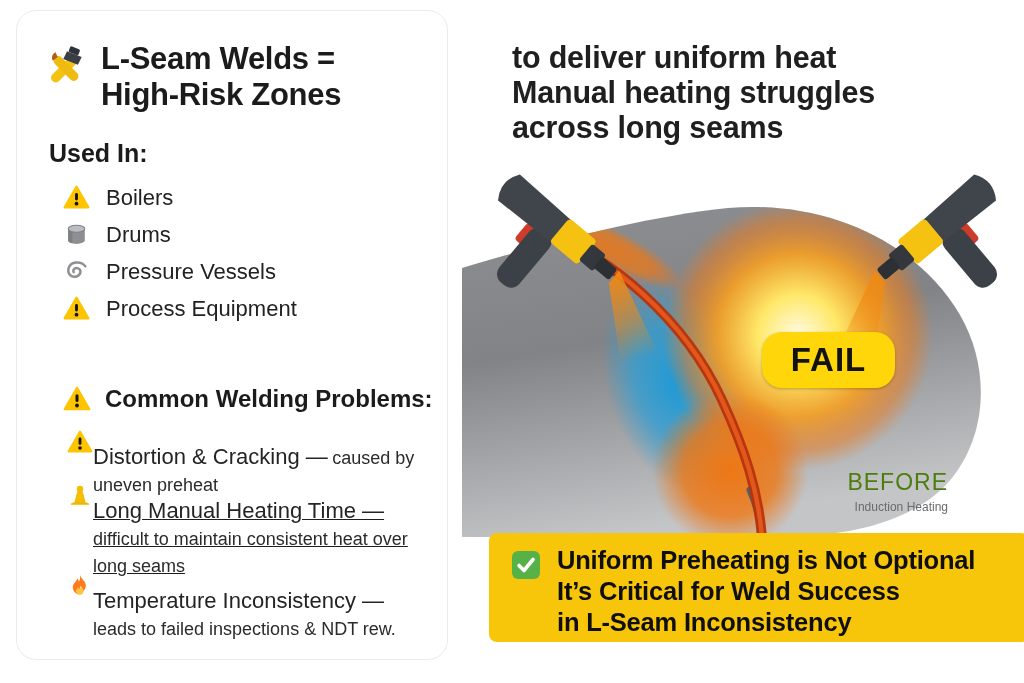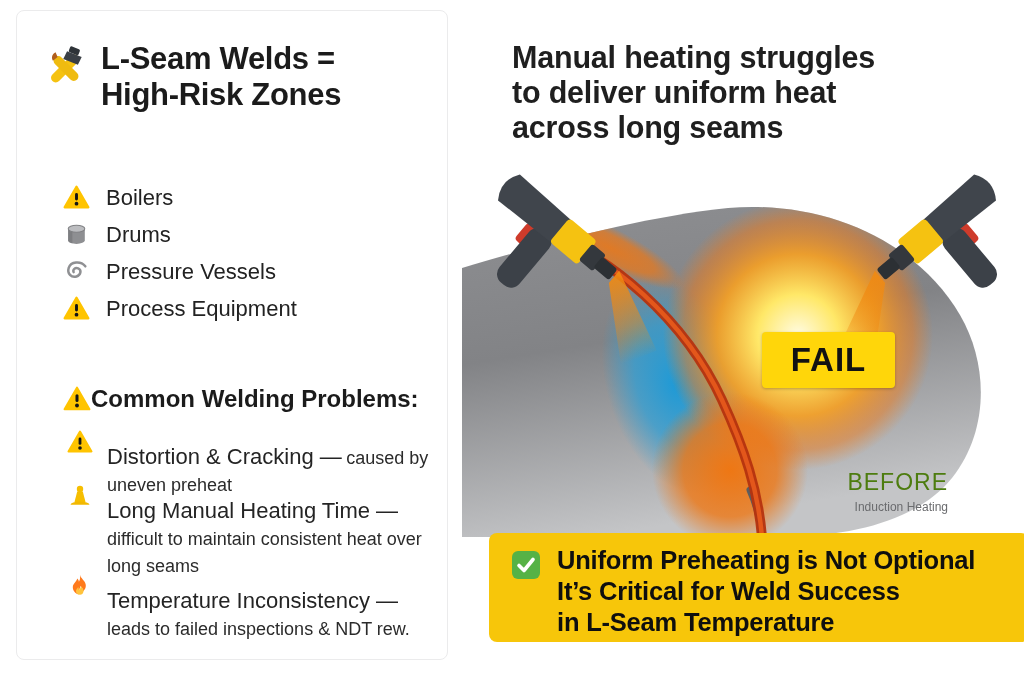--- a/index.html
+++ b/index.html
@@ -1,49 +1,49 @@
 <!DOCTYPE html>
 <html><head>
 <meta charset="utf-8">
 <style>
   html,body{margin:0;padding:0;background:#fff;}
   .stage{position:relative;width:1024px;height:683px;background:#ffffff;overflow:hidden;
          font-family:"Liberation Sans","DejaVu Sans",sans-serif;color:#1e1e1e;}
 
   
   .left-card{position:absolute;left:16px;top:10px;width:430px;height:648px;
-             background:#fff;border:1px solid #ebebec;border-radius:8px;}
+             background:#fff;border:1px solid #ebebec;border-radius:20px;}
   .title-row{position:absolute;left:26px;top:30px;display:flex;gap:12px;align-items:flex-start;}
   .title-icon svg{width:46px;height:46px;display:block;margin-top:4px;}
   .left-title{margin:0;font-size:31px;font-weight:bold;line-height:36px;color:#1b1b1b;letter-spacing:-0.3px;}
   .used-heading{position:absolute;left:32px;top:128px;margin:0;font-size:25px;font-weight:bold;color:#1b1b1b;}
   .used-list{position:absolute;left:46px;top:168px;margin:0;padding:0;list-style:none;text-align:center;}
   .used-list li{display:flex;align-items:center;gap:16px;height:37px;}
   .used-list .li-icon svg{width:27px;height:27px;display:block;}
   .li-label{font-size:22px;color:#222;}
 
-  .problems-heading-row{position:absolute;left:46px;top:374px;display:flex;align-items:center;gap:0;}
+  .problems-heading-row{position:absolute;left:46px;top:374px;display:flex;align-items:center;gap:14px;}
   .problems-heading-row .li-icon svg{width:28px;height:28px;display:block;}
   .problems-heading{margin:0;font-size:24px;font-weight:bold;color:#1b1b1b;}
 
-  .problem{position:absolute;left:50px;display:flex;gap:14px;align-items:flex-start;justify-content:space-between;}
+  .problem{position:absolute;left:50px;display:flex;align-items:flex-start;justify-content:space-between;}
   .problem .li-icon svg{width:26px;height:26px;display:block;margin-top:2px;}
   .problem-text{width:326px;line-height:27px;}
   .problem-main{font-size:22px;color:#242424;}
   .problem-detail{font-size:18px;color:#2b2b2b;}
-  .problem-1{top:416px;} .problem-2{top:470px;} .problem-3{top:560px;}
+  .problem-1{top:416px;} .problem-2{top:470px;text-decoration:underline;} .problem-3{top:560px;}
 
   
   .right-panel{position:absolute;left:460px;top:0;width:564px;height:683px;}
   .headline{position:absolute;left:52px;top:40px;margin:0;font-size:30.5px;font-weight:bold;
             line-height:35px;color:#1f1f1f;letter-spacing:-0.2px;}
   .illustration{position:absolute;left:0;top:160px;width:564px;height:380px;}
   .illustration svg{position:absolute;left:0;top:0;}
   .fail-badge{position:absolute;left:302px;top:172px;width:133px;height:56px;background:#FFD60A;
-              border-radius:4px;display:flex;align-items:center;justify-content:center;
+              border-radius:20px;display:flex;align-items:center;justify-content:center;
               font-size:33px;font-weight:bold;color:#121212;letter-spacing:1px;
               box-shadow:0 1px 3px rgba(0,0,0,.25);}
   .before-wrap{position:absolute;right:76px;top:308px;text-align:right;}
   .before-label{font-size:23px;color:#4d7c0f;letter-spacing:1px;line-height:28px;}
   .before-sub{font-size:12px;color:#6a6b6e;line-height:22px;}
 
   .banner{position:absolute;left:1px;top:533px;width:540px;height:109px;background:#F7C60A;
           border-radius:8px;display:flex;align-items:flex-start;padding:0;box-sizing:border-box;margin-left:28px;}
   .banner-icon{margin:17px 0 0 22px;}
   .banner-icon svg{width:30px;height:30px;display:block;}
@@ -65,20 +65,21 @@
           <path d="M23 6 l14 5.5 -3.6 7.5 -14 -5.5 Z" fill="#3a3f45"></path>
           <rect x="25" y="2.5" width="10" height="6" rx="1.5" transform="rotate(22 30 5.5)" fill="#2e3338"></rect>
         </svg>
       </span>
       <h1 class="left-title">
         <div>L-Seam Welds =</div>
         <div>High-Risk Zones</div>
       </h1>
     </div>
 
+    <h2 class="used-heading">Used In:</h2>
 
     <ul class="used-list">
       <li>
         <span class="li-icon">
           <svg viewBox="0 0 26 26">
               <path d="M13 2.5 L24.5 22.5 H1.5 Z" fill="#FFC400" stroke="#FFC400" stroke-width="2" stroke-linejoin="round"></path>
               <rect x="11.6" y="8.6" width="2.8" height="7.2" rx="1.4" fill="#141414"></rect>
               <circle cx="13" cy="19" r="1.8" fill="#141414"></circle>
             </svg>
         </span>
@@ -154,22 +155,22 @@
             <path d="M13 21.8 c-2.7 0 -4.3 -2 -4 -4.1 c.2 -1.6 1.5 -2.4 2.2 -3.7 c.6 1 .5 2 .3 2.9 c1.2 -.6 2.4 -1.8 2.5 -3.4 c1.6 1.3 2.7 3.1 2.5 5 c-.2 2 -1.7 3.3 -3.5 3.3 Z" fill="#FFC33C"></path>
           </svg>
       </span>
       <p class="problem-text"><span class="problem-main">Temperature Inconsistency —</span> <span class="problem-detail">leads to failed inspections &amp; NDT rew.</span></p>
     </div>
   </section>
 
   <section class="right-panel">
 
     <h2 class="headline">
+      <div>to deliver uniform heat</div>
       <div>Manual heating struggles</div>
-      <div>to deliver uniform heat</div>
       <div>across long seams</div>
     </h2>
 
     <div class="illustration">
       <svg width="564" height="380" viewBox="0 0 564 380">
         <defs>
           <linearGradient id="vesselG" x1="0" y1="0" x2="0.25" y2="1">
             <stop offset="0" stop-color="#8e8f92"></stop>
             <stop offset="0.45" stop-color="#828386"></stop>
             <stop offset="1" stop-color="#c4c5c7"></stop>
@@ -246,17 +247,17 @@
     <div class="banner">
       <span class="banner-icon">
         <svg viewBox="0 0 30 30">
             <rect x="1" y="1" width="28" height="28" rx="6" fill="#56B246"></rect>
             <path d="M8 15.5 l5 5 9 -11" fill="none" stroke="#ffffff" stroke-width="3.6" stroke-linecap="round" stroke-linejoin="round"></path>
           </svg>
       </span>
       <div class="banner-text">
         <div>Uniform Preheating is Not Optional</div>
         <div>It’s Critical for Weld Success</div>
-        <div>in L-Seam Temperature</div>
+        <div>in L-Seam Inconsistency</div>
       </div>
     </div>
   </section>
 </div>
 
 </body></html>

